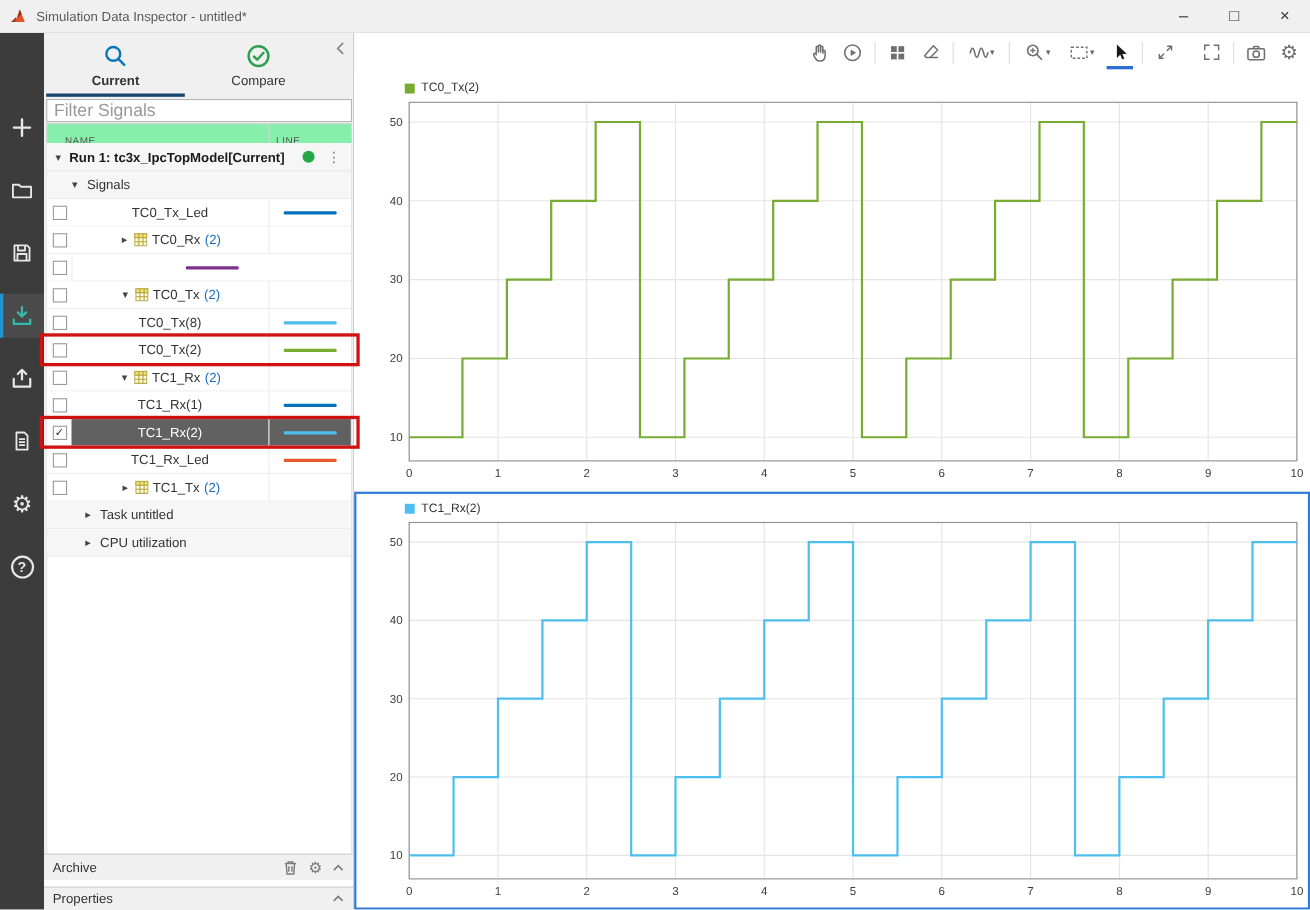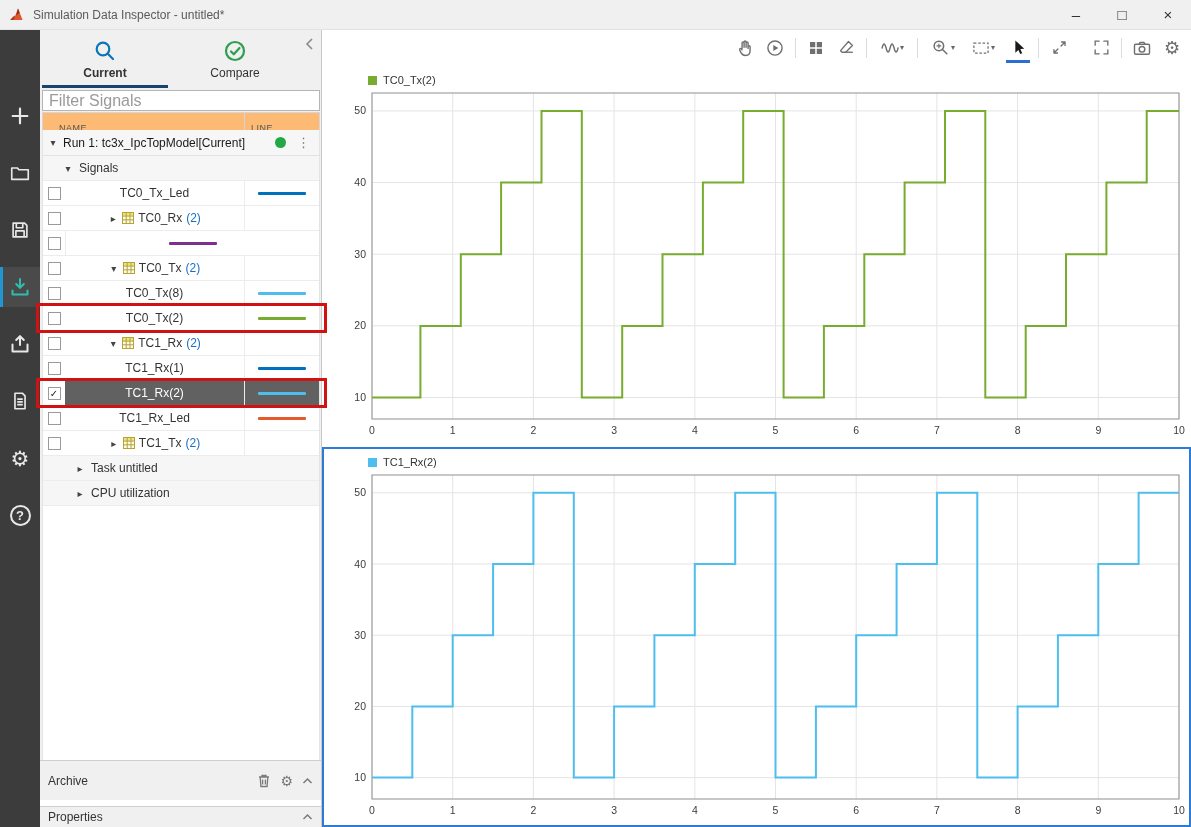--- a/index.html
+++ b/index.html
@@ -26,40 +26,40 @@
   
   .sidebar{position:absolute;left:40px;top:30px;width:282px;height:797px;background:#f0f0f0;border-right:1px solid #c9c9c9}
   .tabbar{position:absolute;left:0;top:0;width:100%;height:58px;display:flex}
   .tab{width:130px;display:flex;flex-direction:column;align-items:center;justify-content:center;gap:3px;position:relative;cursor:pointer}
   .tab-label{font-size:12px;color:#333}
   .tab.active .tab-label{font-weight:bold}
   .tab.active::after{content:'';position:absolute;left:2px;right:2px;bottom:0;height:3px;background:#17456e}
   .collapse-btn{position:absolute;right:5px;top:7px;background:none;border:none;cursor:pointer}
   .filter-input{position:absolute;left:2px;top:60px;width:278px;height:21px;border:1px solid #b5b5b5;background:#fff;font-size:16px;padding:0 6px;color:#333}
   .filter-input::placeholder{color:#9a9a9a}
-  .grid-header{position:absolute;left:2px;top:82px;width:278px;height:32px;background:#fdba74;border:1px solid #d5d5d5;display:flex;font-size:9px;color:#555;letter-spacing:.5px;align-items:center}
+  .grid-header{position:absolute;left:2px;top:82px;width:278px;height:32px;background:#86efac;border:1px solid #d5d5d5;display:flex;font-size:9px;color:#555;letter-spacing:.5px;align-items:center}
   .gh-name{width:201px;padding-left:16px}
   .gh-line{flex:1;border-left:1px solid #d5d5d5;padding-left:6px;height:100%;display:flex;align-items:center}
   .tree-area{position:absolute;left:2px;top:100px;width:278px;bottom:51px;background:#fff;border-left:1px solid #e4e4e4;border-right:1px solid #e4e4e4;overflow:hidden}
   .run-row{height:26px;display:flex;align-items:center;background:#f6f6f6;border-bottom:1px solid #e2e2e2;font-size:12px;padding-left:5px}
-  .run-label{font-weight:normal;margin-left:5px;color:#1a1a1a;white-space:nowrap}
+  .run-label{font-weight:bold;margin-left:5px;color:#1a1a1a;white-space:nowrap}
   .run-dot{width:11px;height:11px;border-radius:50%;margin-left:auto;margin-right:11px;background:#23a845}
   .run-menu{color:#777;font-size:13px;margin-right:9px;cursor:pointer}
   .tree-row{height:25px;display:flex;align-items:stretch;border-bottom:1px solid #ececec;background:#fff;font-size:12px;color:#333}
   .tree-row.group{background:#f6f6f6}
   .group-cell{display:flex;align-items:center;gap:6px;width:100%}
   .cb-cell{width:22px;display:flex;align-items:center;justify-content:center;background:#fff}
   .checkbox{width:13px;height:13px;border:1px solid #9a9a9a;background:#fff;font-size:10px;line-height:11px;text-align:center;color:#222;cursor:pointer}
   .name-cell{width:179px;display:flex;align-items:center;justify-content:center;gap:4px;overflow:hidden;white-space:nowrap}
   .line-cell{flex:1;border-left:1px solid #ececec;display:flex;align-items:center;justify-content:center}
   .line-swatch{width:48px;height:3px;border-radius:1px;cursor:pointer}
   .expander{color:#444;font-size:10px;width:10px;text-align:center;cursor:pointer}
   .count-link{color:#1b6ec2;cursor:pointer}
   .tree-row.selected .name-cell,.tree-row.selected .line-cell{background:#616161;color:#fff}
-  .archive-bar{position:absolute;left:0;bottom:27px;width:100%;height:40px;background:#f0f0f0;border-top:1px solid #cfcfcf;display:flex;align-items:center;font-size:12px;color:#333;padding:0 8px}
+  .archive-bar{position:absolute;left:0;bottom:27px;width:100%;height:24px;background:#f0f0f0;border-top:1px solid #cfcfcf;display:flex;align-items:center;font-size:12px;color:#333;padding:0 8px}
   .white-strip{position:absolute;left:0;bottom:21px;width:100%;height:6px;background:#fff}
   .properties-bar{position:absolute;left:0;bottom:0;width:100%;height:21px;background:#f0f0f0;border-top:1px solid #cfcfcf;display:flex;align-items:center;font-size:12px;color:#333;padding:0 8px}
   .bar-icons{margin-left:auto;display:flex;align-items:center;gap:9px}
   .bar-glyph{font-size:14px;color:#777;line-height:1;cursor:pointer}
   .icon-btn{background:none;border:none;display:flex;align-items:center;cursor:pointer}
 
   
   .main{position:absolute;left:322px;top:30px;width:869px;height:797px;background:#fff}
   .plot-toolbar{position:absolute;top:0;left:0;width:100%;height:35px;display:flex;align-items:center;justify-content:flex-end;padding-right:4px}
   .ptool{width:30px;height:30px;position:relative;display:flex;align-items:center;justify-content:center;background:none;border:none;cursor:pointer;color:#6f6f6f}

